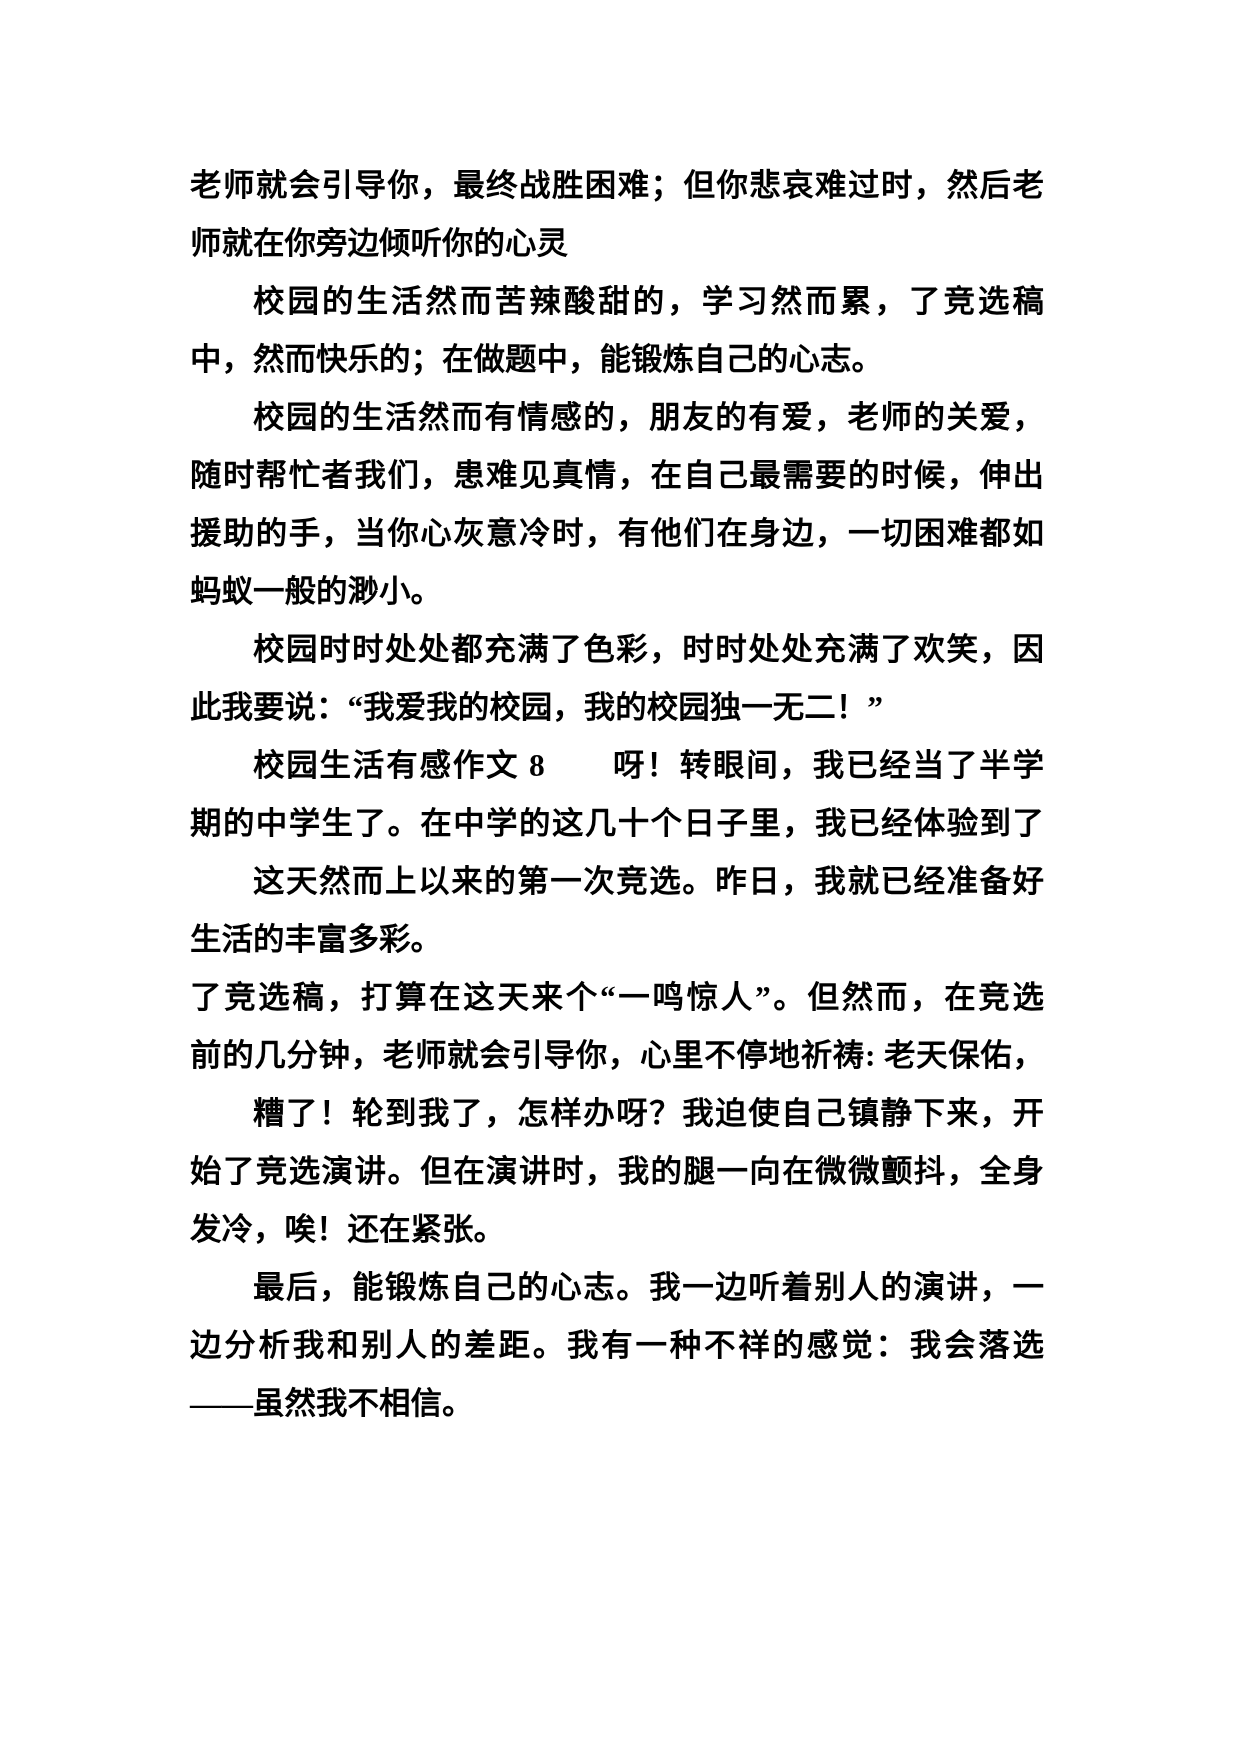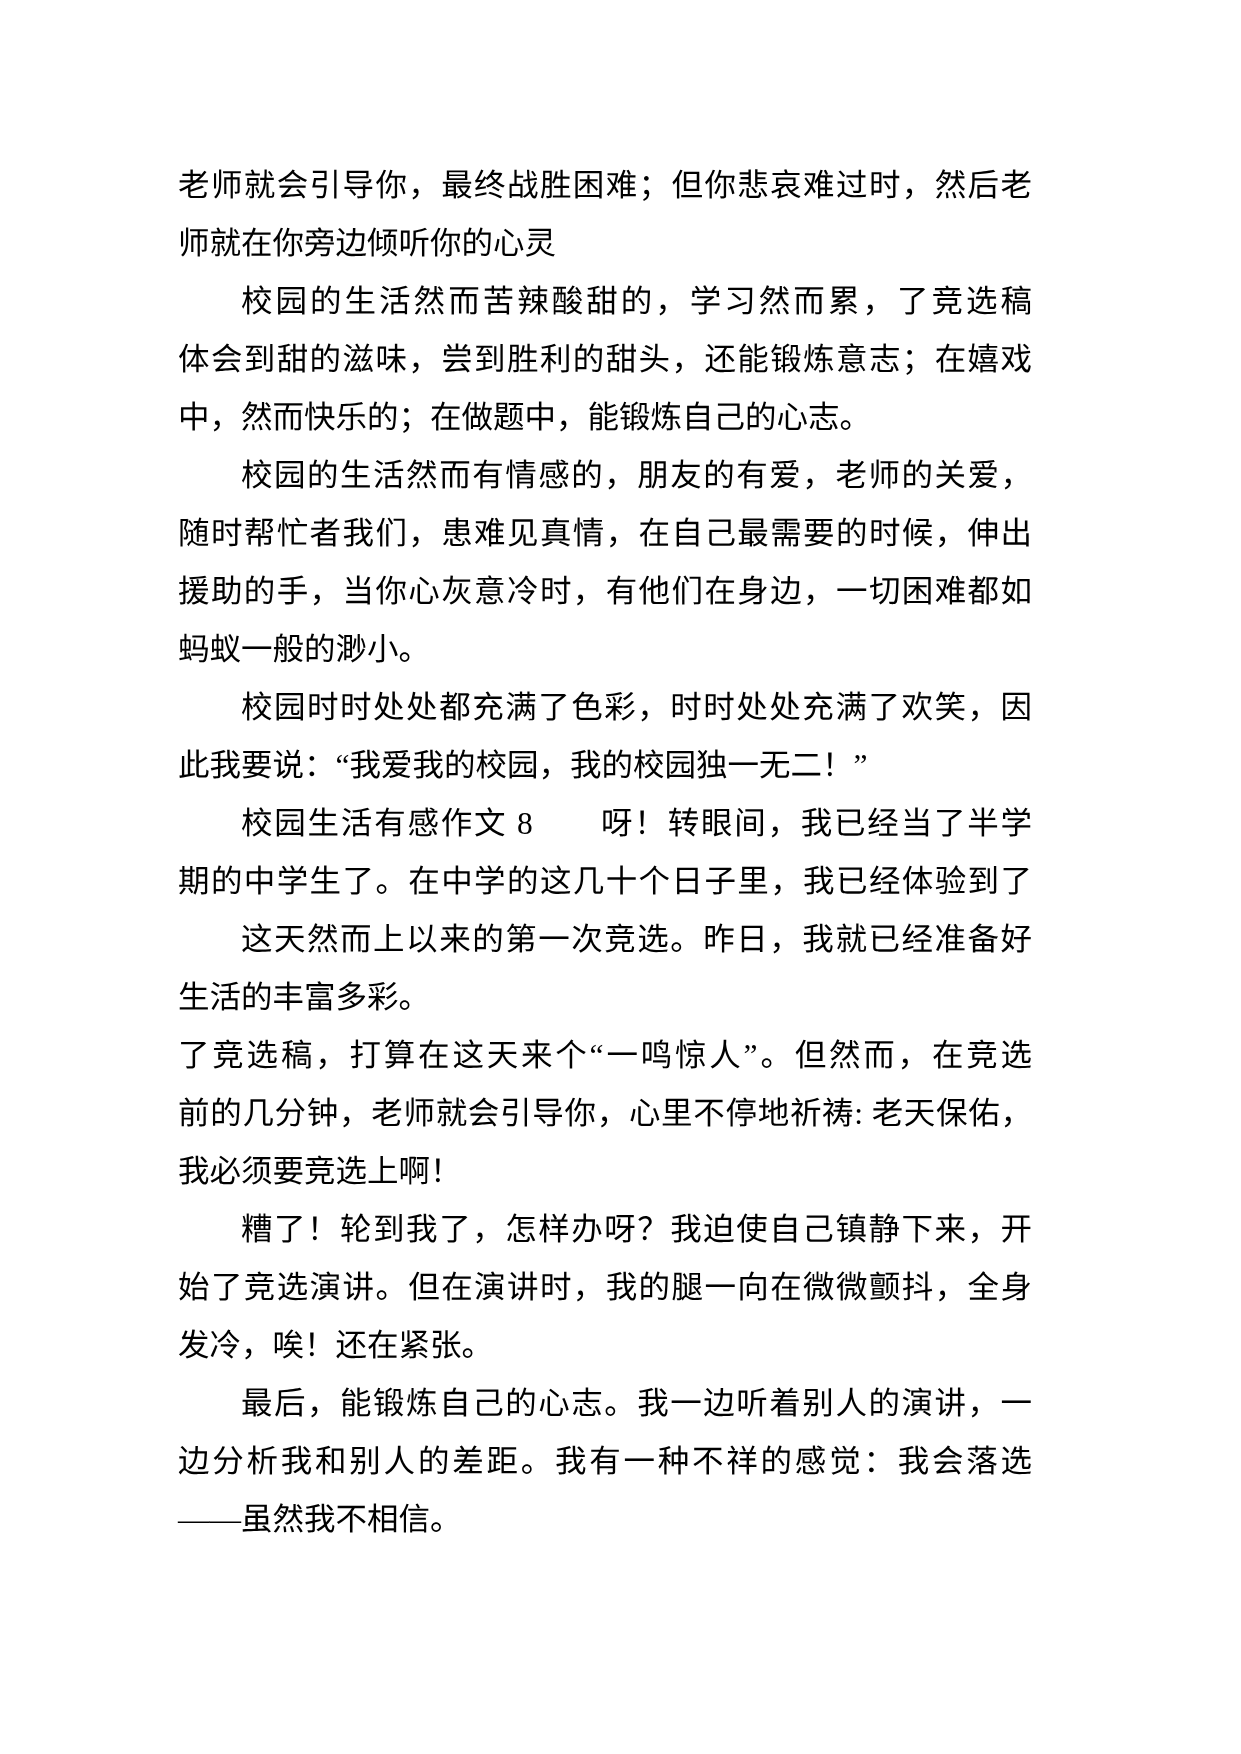--- a/index.html
+++ b/index.html
@@ -9,28 +9,28 @@
   }
   .page {
     position: relative;
     width: 1241px;
     height: 1754px;
     background: #ffffff;
     overflow: hidden;
   }
   .essay {
     position: absolute;
-    left: 178px;
+    left: 190px;
     top: 157px;
     width: 854px;
     color: #000000;
     font-family: "Liberation Serif", "DejaVu Serif", serif;
     font-size: 31.5px;
     line-height: 58px;
-    font-weight: normal;
+    font-weight: bold;
   }
   .essay .line {
     text-align: justify;
     text-align-last: justify;
     text-justify: inter-character;
   }
   .essay .line.para-end {
     text-align-last: left;
   }
   .essay .line.indented {
@@ -38,35 +38,33 @@
   }
 </style>
 </head>
 <body>
 
 <div class="page">
   <div class="essay">
       <div class="line">老师就会引导你，最终战胜困难；但你悲哀难过时，然后老</div>
       <div class="line para-end">师就在你旁边倾听你的心灵</div>
       <div class="line indented">校园的生活然而苦辣酸甜的，学习然而累，了竞选稿</div>
-      <div class="line">体会到甜的滋味，尝到胜利的甜头，还能锻炼意志；在嬉戏</div>
       <div class="line para-end">中，然而快乐的；在做题中，能锻炼自己的心志。</div>
       <div class="line indented">校园的生活然而有情感的，朋友的有爱，老师的关爱，</div>
       <div class="line">随时帮忙者我们，患难见真情，在自己最需要的时候，伸出</div>
       <div class="line">援助的手，当你心灰意冷时，有他们在身边，一切困难都如</div>
       <div class="line para-end">蚂蚁一般的渺小。</div>
       <div class="line indented">校园时时处处都充满了色彩，时时处处充满了欢笑，因</div>
       <div class="line para-end">此我要说：“我爱我的校园，我的校园独一无二！”</div>
       <div class="line indented">校园生活有感作文 8　　呀！转眼间，我已经当了半学</div>
       <div class="line">期的中学生了。在中学的这几十个日子里，我已经体验到了</div>
       <div class="line indented">这天然而上以来的第一次竞选。昨日，我就已经准备好</div>
       <div class="line para-end">生活的丰富多彩。</div>
       <div class="line">了竞选稿，打算在这天来个“一鸣惊人”。但然而，在竞选</div>
       <div class="line">前的几分钟，老师就会引导你，心里不停地祈祷: 老天保佑，</div>
-      <div class="line para-end">我必须要竞选上啊！</div>
       <div class="line indented">糟了！轮到我了，怎样办呀？我迫使自己镇静下来，开</div>
       <div class="line">始了竞选演讲。但在演讲时，我的腿一向在微微颤抖，全身</div>
       <div class="line para-end">发冷，唉！还在紧张。</div>
       <div class="line indented">最后，能锻炼自己的心志。我一边听着别人的演讲，一</div>
       <div class="line">边分析我和别人的差距。我有一种不祥的感觉：我会落选</div>
       <div class="line para-end">——虽然我不相信。</div>
     </div>
 </div>
 
 </body></html>

